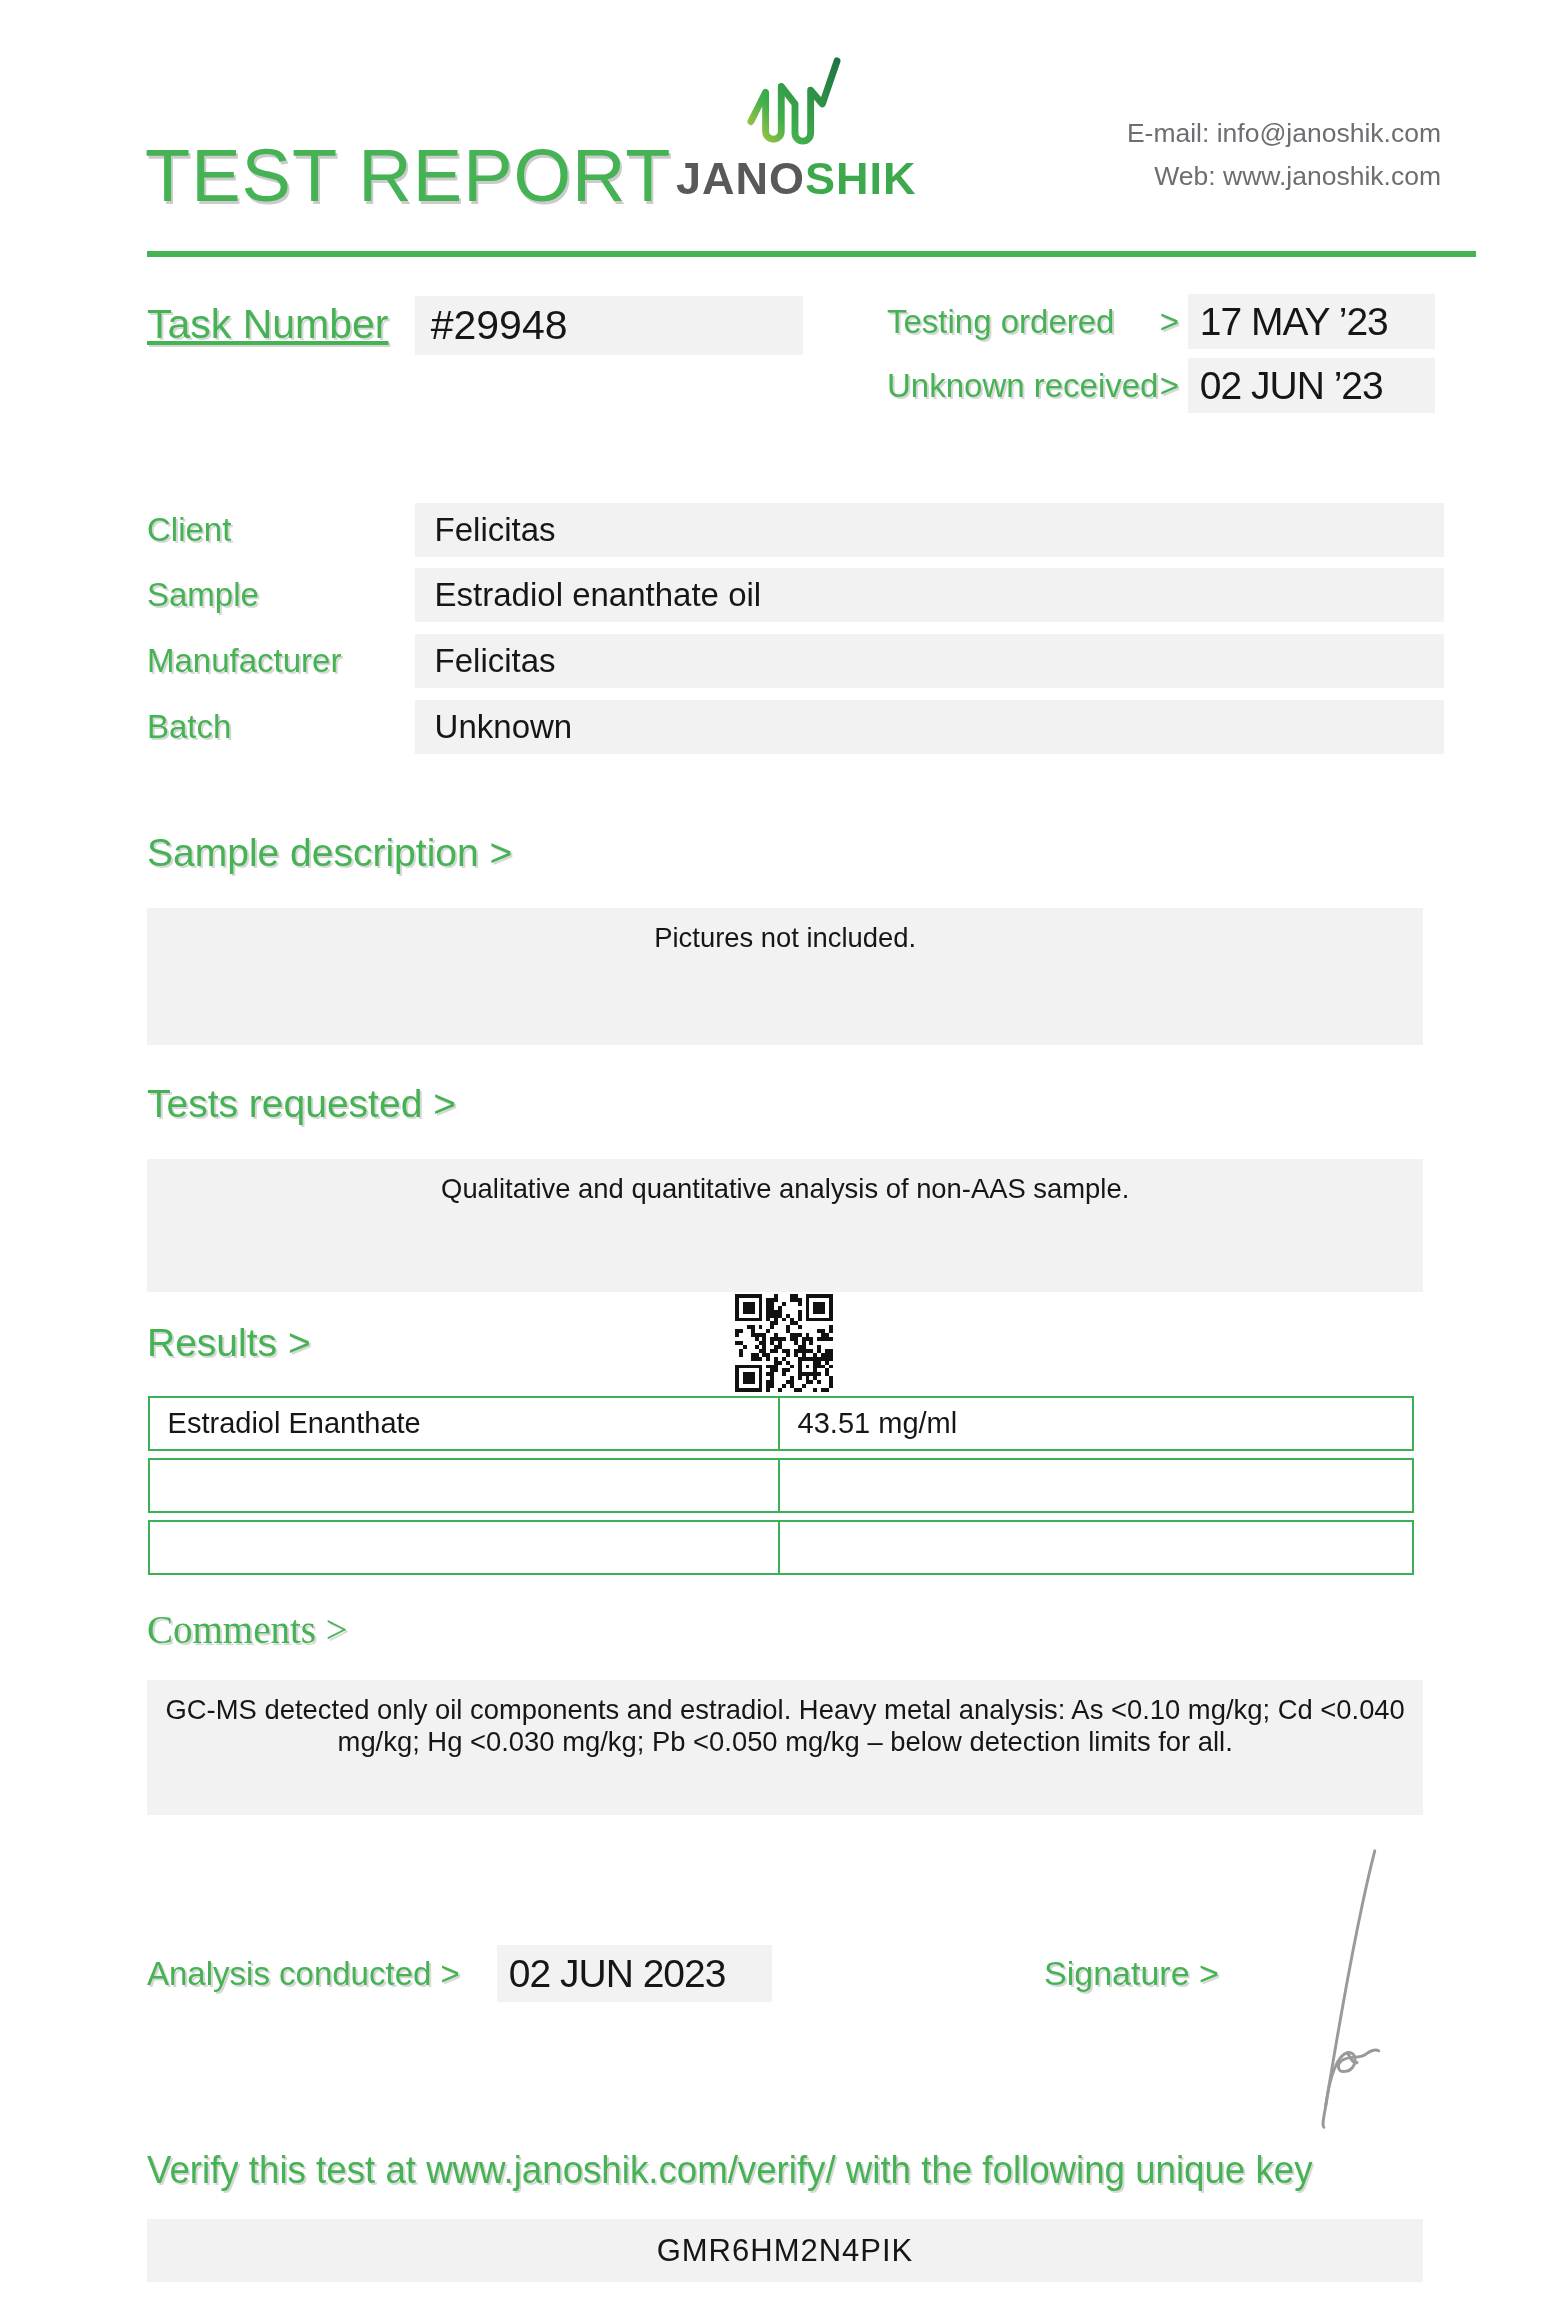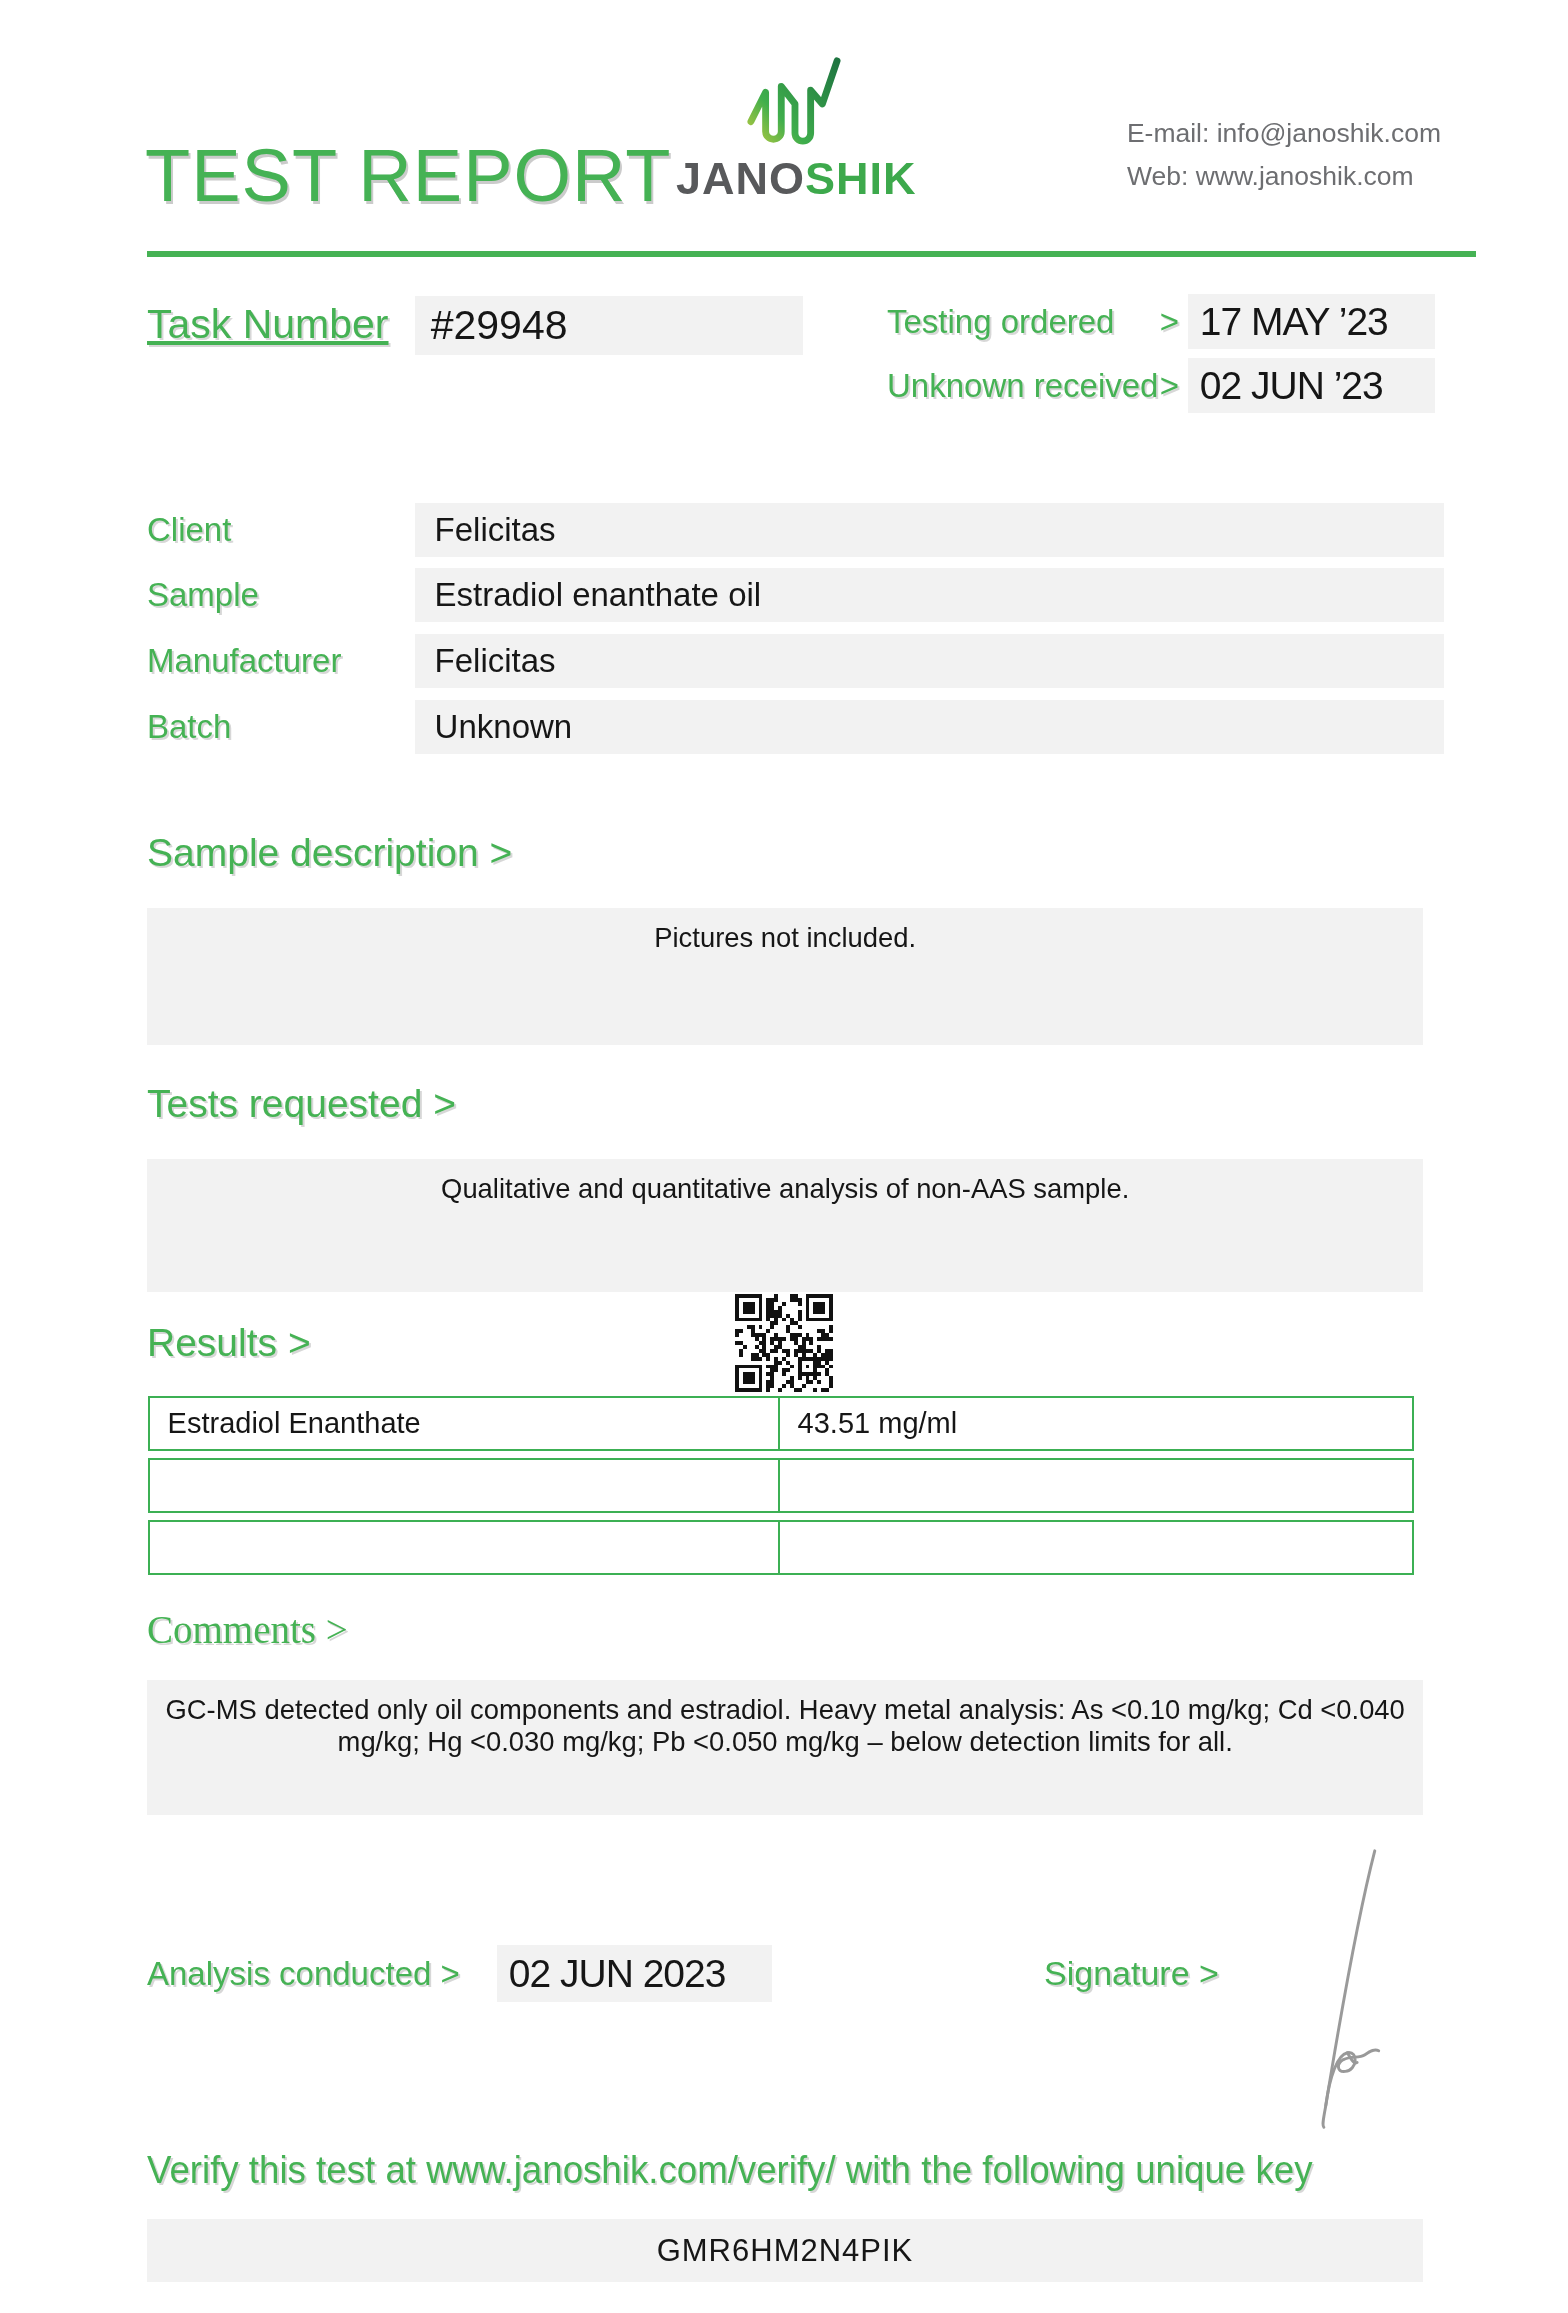--- a/index.html
+++ b/index.html
@@ -20,21 +20,21 @@
   .graybox{background:var(--box-gray);}
 
   
   .title{left:145px;top:133px;font-size:74px;letter-spacing:1px;font-weight:400;
          text-shadow:2px 2.9px 0 rgba(140,140,140,0.45);color:var(--green);}
   .logo{left:676px;top:55px;width:235px;text-align:left;}
   .logo-icon{display:block;margin:0 auto;}
   .logo-text{font-size:45px;font-weight:bold;letter-spacing:1px;margin-top:3.9px;}
   .logo-text .l1{color:var(--logo-gray);}
   .logo-text .l2{color:#3da94c;}
-  .contact{right:127px;top:112px;font-size:26.5px;line-height:43px;color:var(--contact-gray);}
+  .contact{right:127px;top:112px;text-align:right;font-size:26.5px;line-height:43px;color:var(--contact-gray);}
   .rule{left:147px;top:251px;width:1329px;height:5.9px;background:var(--green);}
 
   
   .task-label{left:147px;top:294px;height:61px;line-height:61px;font-size:41px;text-decoration:underline;}
   .task-box{left:415px;top:296px;width:372px;height:59px;line-height:59px;font-size:41px;padding-left:15.7px;}
   .date-label{width:292px;height:55px;line-height:55px;font-size:33px;display:flex;justify-content:space-between;}
   .dl1{left:887px;top:294px;}
   .dl2{left:887px;top:358px;}
   .date-box{left:1188px;width:235px;height:55px;line-height:55px;font-size:39px;padding-left:11.8px;letter-spacing:-1px;}
   .db1{top:294px;}

